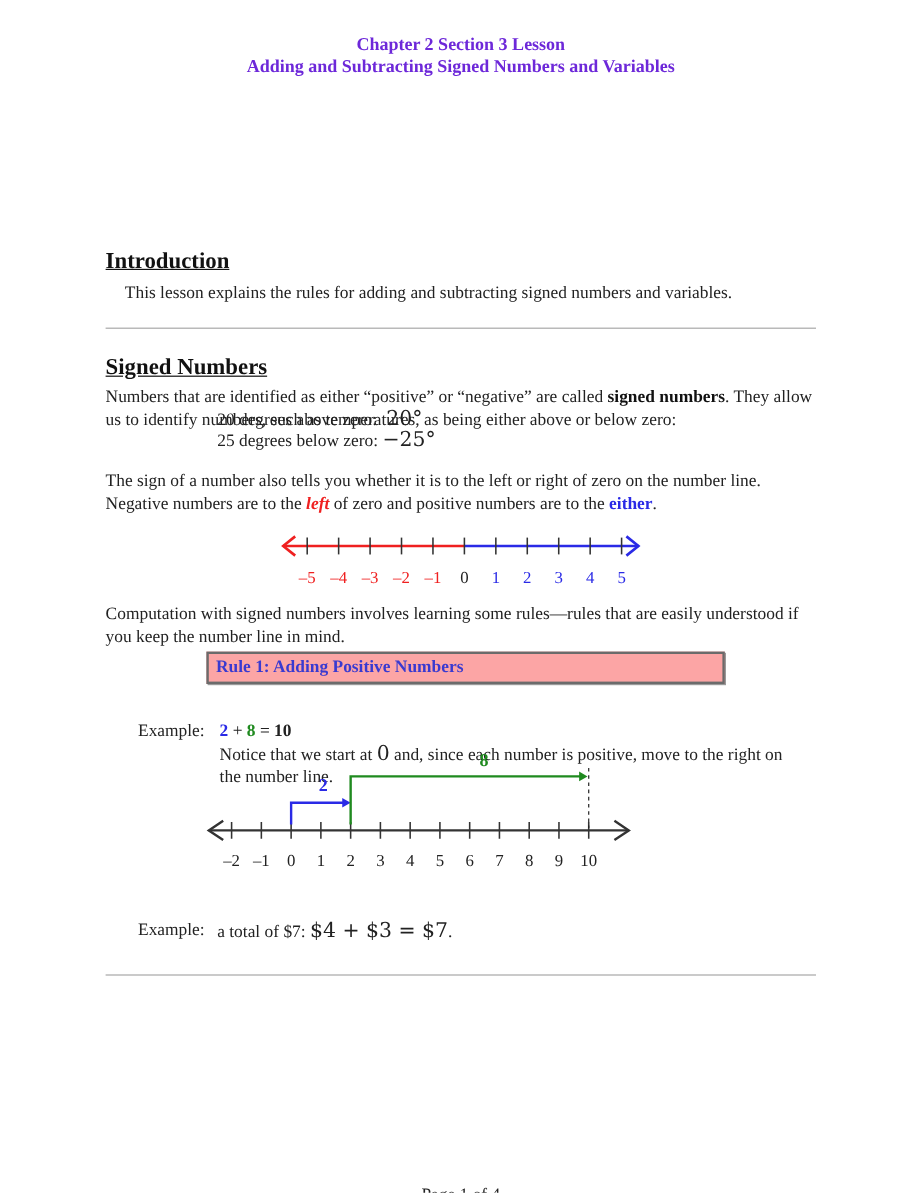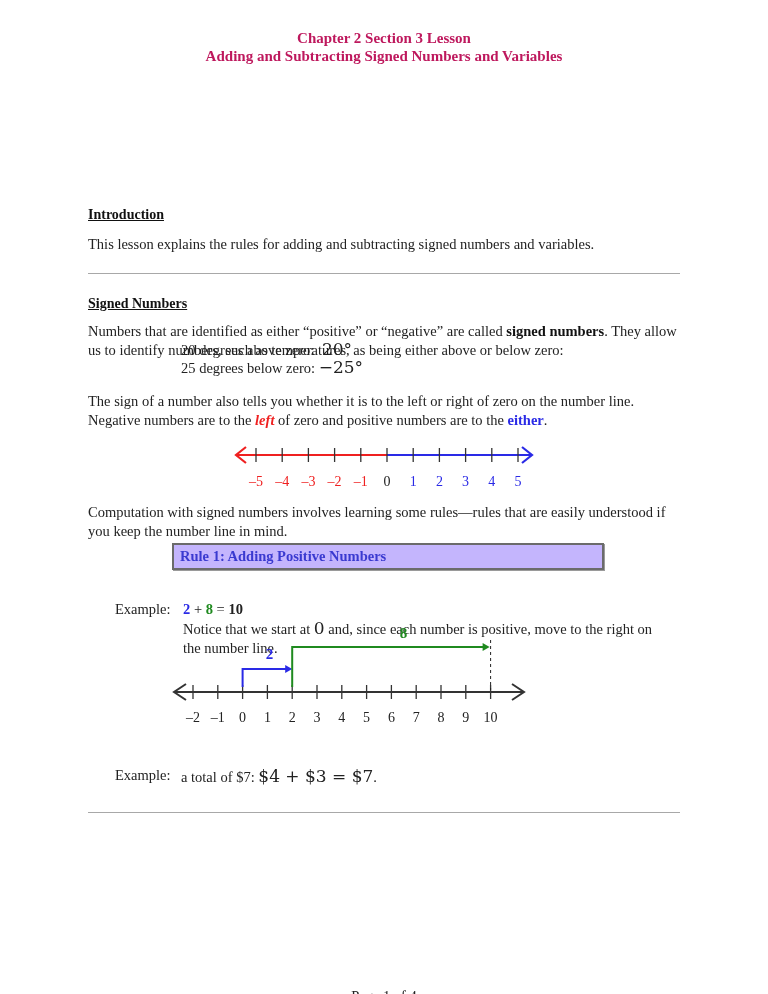--- a/index.html
+++ b/index.html
@@ -1,40 +1,40 @@
 <!DOCTYPE html>
 <html><head>
 <meta charset="utf-8">
 <style>
   html, body { margin: 0; padding: 0; background: #ffffff; }
   body { width: 768px; height: 994px; position: relative; overflow: hidden;
          font-family: "Liberation Serif", "DejaVu Serif", serif; color: #222; font-size: 14.5px; }
   .abs { position: absolute; }
-  .title { left: 0; width: 768px; text-align: center; font-weight: bold; font-size: 15px; color: #be185d; }
-  .heading { font-weight: bold; text-decoration: underline; font-size: 14px; color: #111; }
+  .title { left: 0; width: 768px; text-align: center; font-weight: bold; font-size: 15px; color: #6d28d9; }
+  .heading { font-weight: bold; text-decoration: underline; font-size: 19px; color: #111; }
   .para { line-height: 19px; }
   .rule-hr { height: 0; border-top: 1.5px solid #a8a8a8; }
   .bold { font-weight: bold; color: #111; }
   .red { color: #ef2020; font-style: italic; }
   .blue { color: #2a2ae6; }
   .green { color: #1f8a1f; }
-  .rule-box { border: 2px solid #6b6b6b; box-shadow: 1px 1px 0 #9a9a9a; background: #c4b5fd;
+  .rule-box { border: 2px solid #6b6b6b; box-shadow: 1px 1px 0 #9a9a9a; background: #fca5a5;
               padding: 3px 6px 3px 6px; line-height: 17px; }
   .rule-title { color: #3a3ad0; font-weight: bold; }
   .math { font-family: "DejaVu Serif", serif; font-size: 17px; }
   svg text { font-family: "Liberation Serif", "DejaVu Serif", serif; }
 </style>
 </head>
 <body>
 
 <div class="abs title" style="top:30px;">Chapter 2 Section 3 Lesson</div>
 <div class="abs title" style="top:48px;">Adding and Subtracting Signed Numbers and Variables</div>
 
 <div class="abs heading" style="left:88px; top:207px;">Introduction</div>
-<div class="abs para" style="left:88px; top:235px; width:600px;">This lesson explains the rules for adding and subtracting signed numbers and variables.</div>
+<div class="abs para" style="left:104px; top:235px; width:600px;">This lesson explains the rules for adding and subtracting signed numbers and variables.</div>
 <div class="abs rule-hr" style="left:88px; top:273px; width:592px;"></div>
 
 <div class="abs heading" style="left:88px; top:296px;">Signed Numbers</div>
 <div class="abs para" style="left:88px; top:322px; width:600px;">
   <span>Numbers that are identified as either “positive” or “negative” are called </span><span class="bold">signed numbers</span><span>. They allow us to identify numbers, such as temperatures, as being either above or below zero:</span>
 </div>
 <div class="abs para" style="left:181px; top:340px;">
   <span>20 degrees above zero:</span>
   <span class="math" style="margin-left:4px;">20°</span>
 </div>

